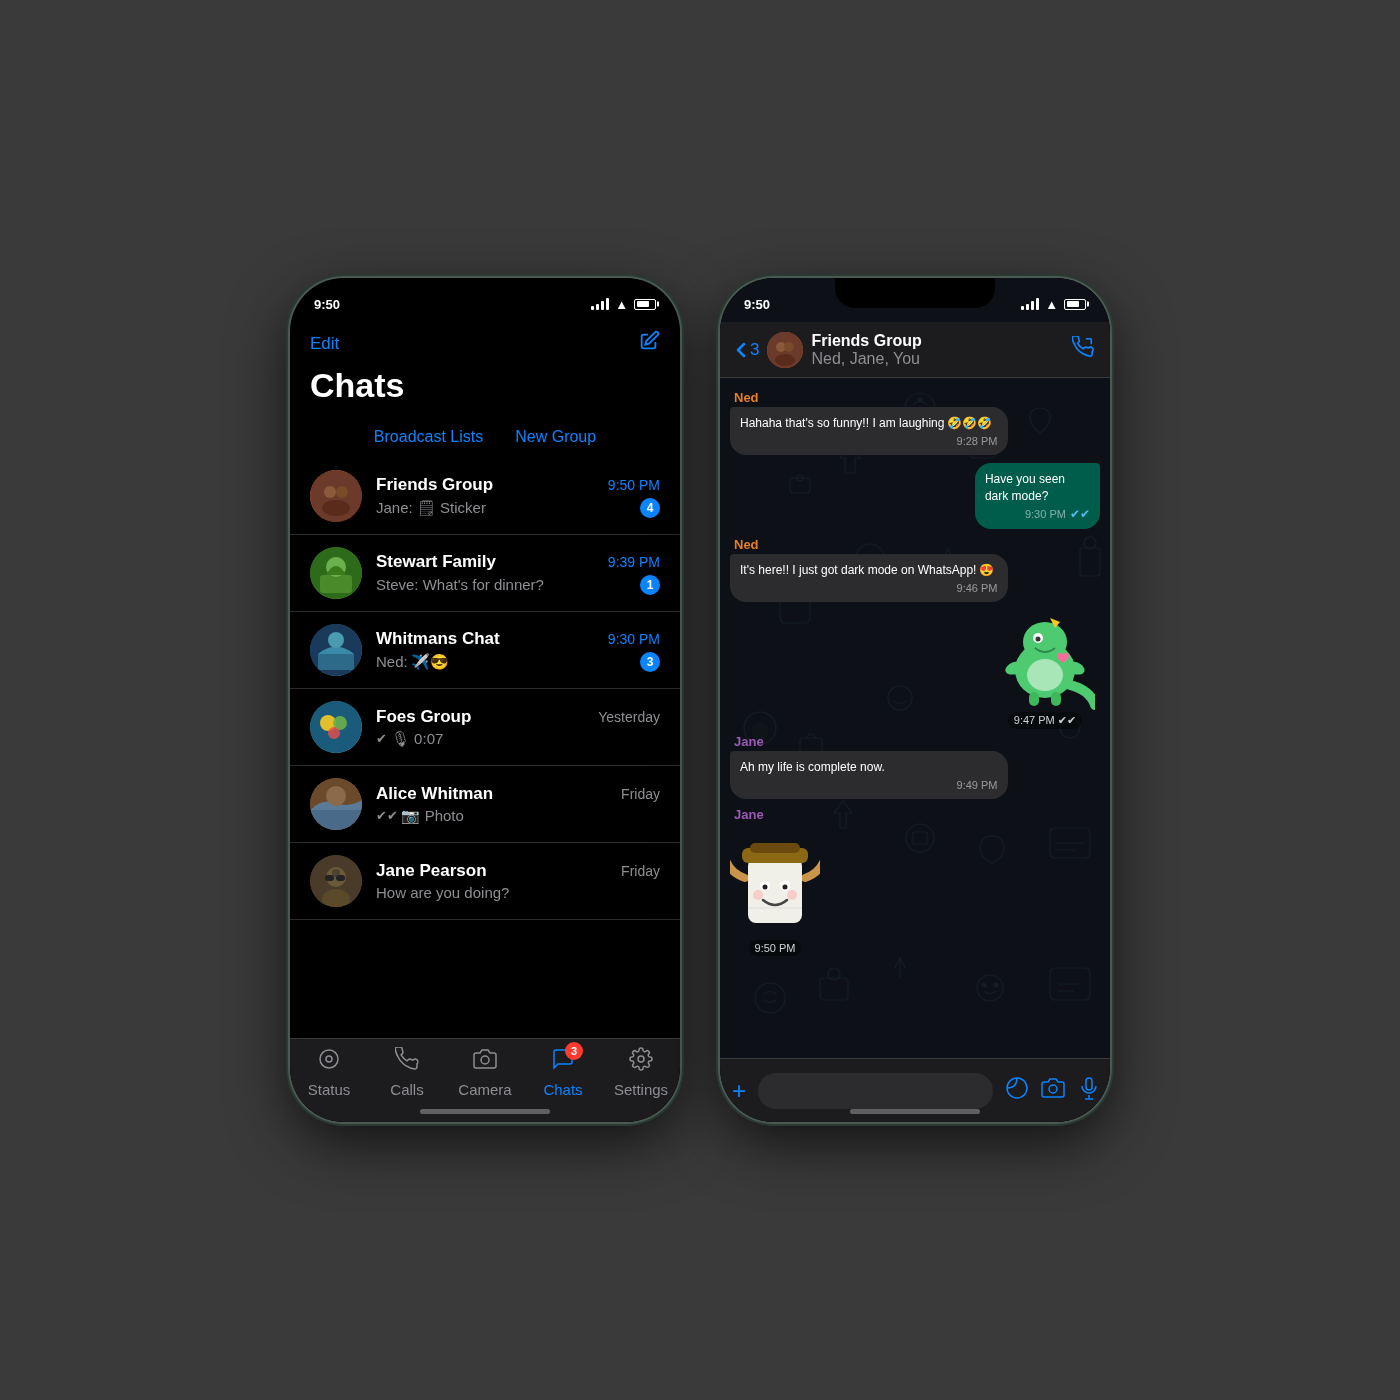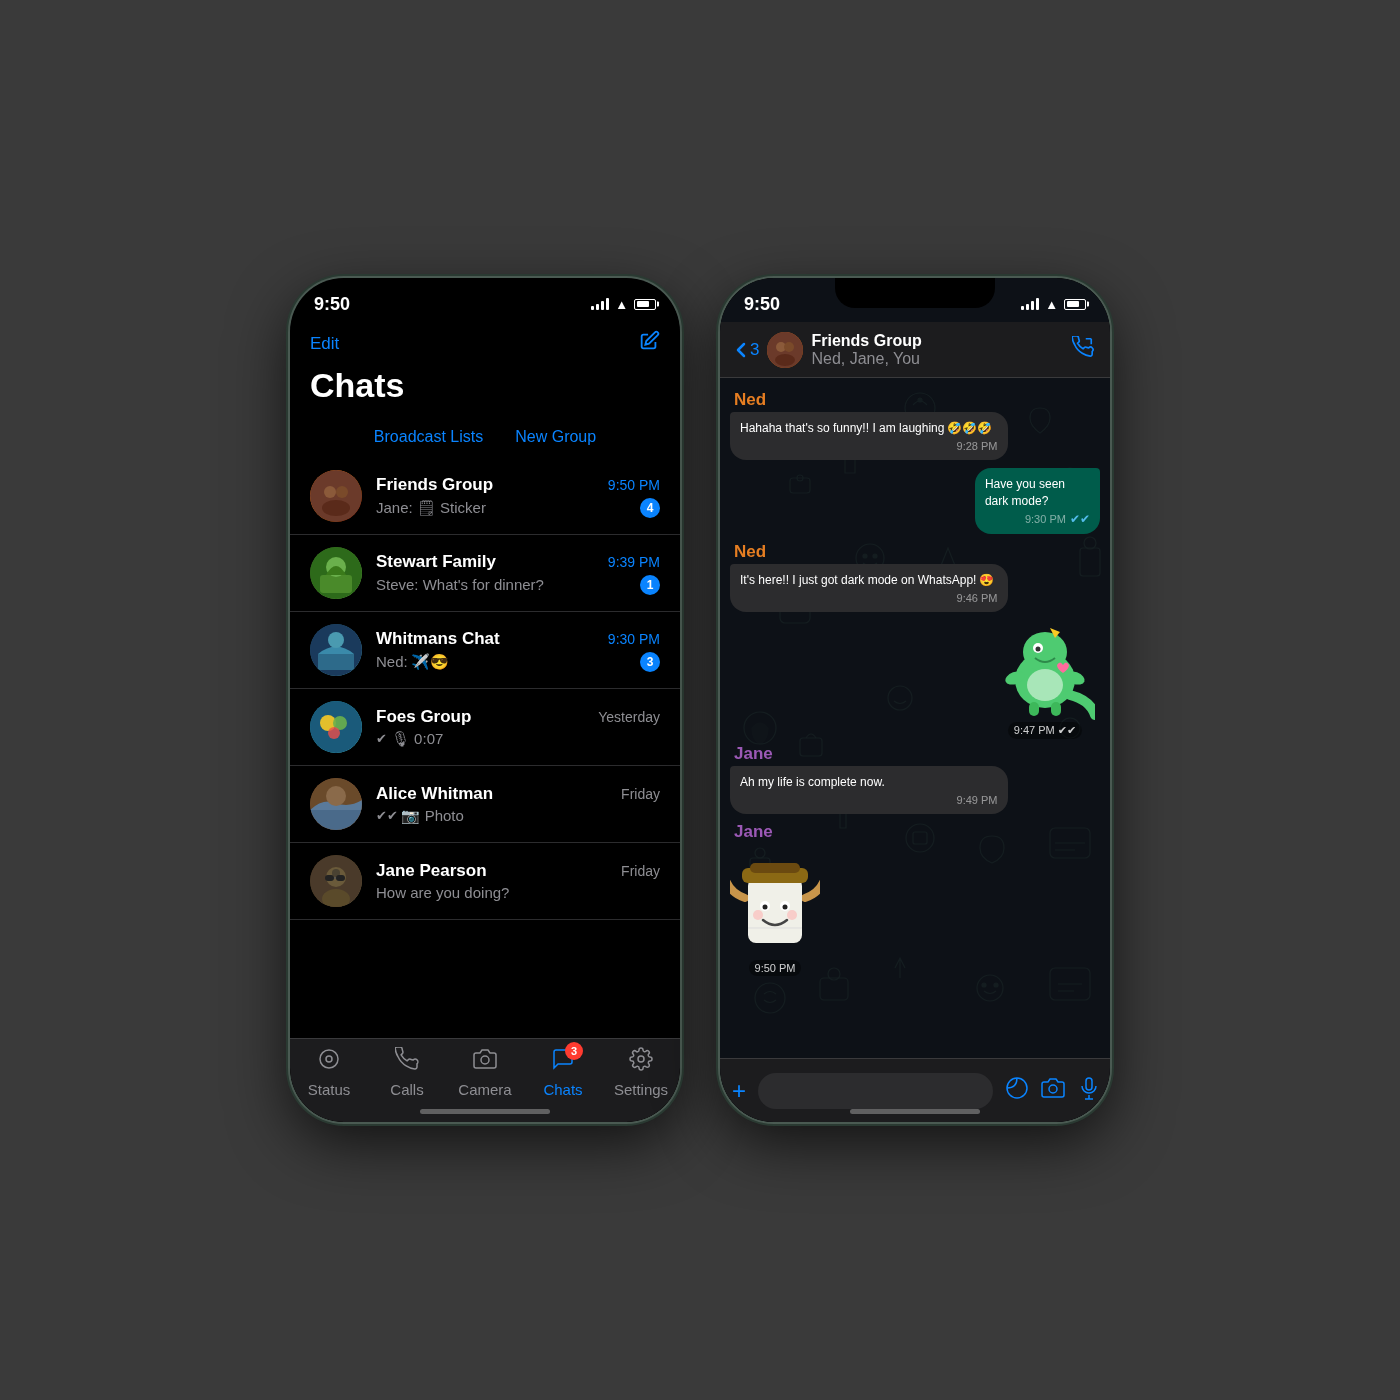--- a/index.html
+++ b/index.html
@@ -82,21 +82,21 @@
       height: 44px;
       display: flex;
       align-items: center;
       justify-content: space-between;
       padding: 0 24px;
       z-index: 50;
       background: transparent;
     }
     .status-time {
       color: #fff;
-      font-size: 18px;
+      font-size: 13px;
       font-weight: 600;
       margin-top: 8px;
     }
     .status-icons {
       display: flex;
       align-items: center;
       gap: 6px;
       margin-top: 8px;
     }
     .signal-bars { display: flex; align-items: flex-end; gap: 2px; }
@@ -385,21 +385,21 @@
       left: 0; right: 0;
       bottom: 64px;
       overflow-y: auto;
       padding: 12px 10px;
       display: flex;
       flex-direction: column;
       gap: 4px;
     }
 
     .msg-sender-label {
-      font-size: 17px;
+      font-size: 13px;
       font-weight: 600;
       margin-bottom: 2px;
       padding: 0 4px;
     }
     .msg-sender-ned { color: #e67e22; }
     .msg-sender-jane { color: #9b59b6; }
 
     .msg-bubble {
       max-width: 75%;
       padding: 8px 10px;

